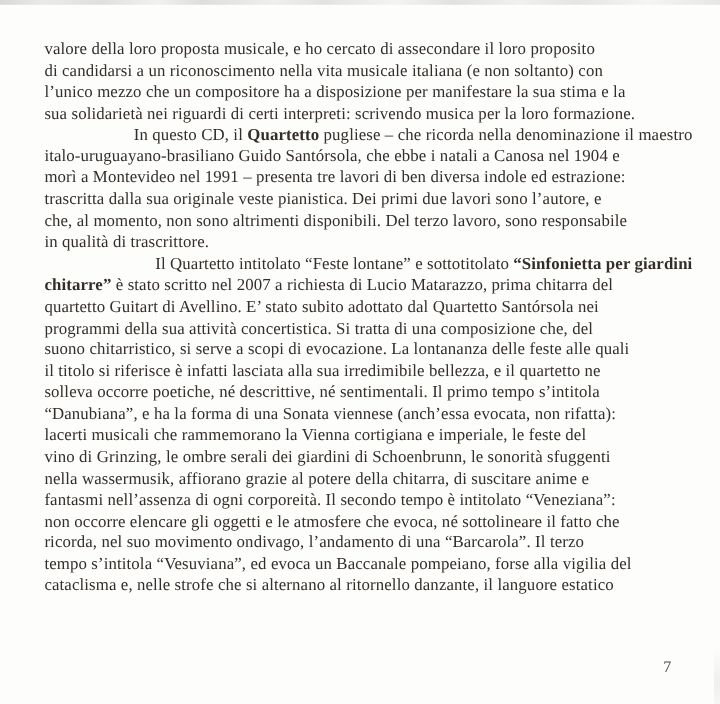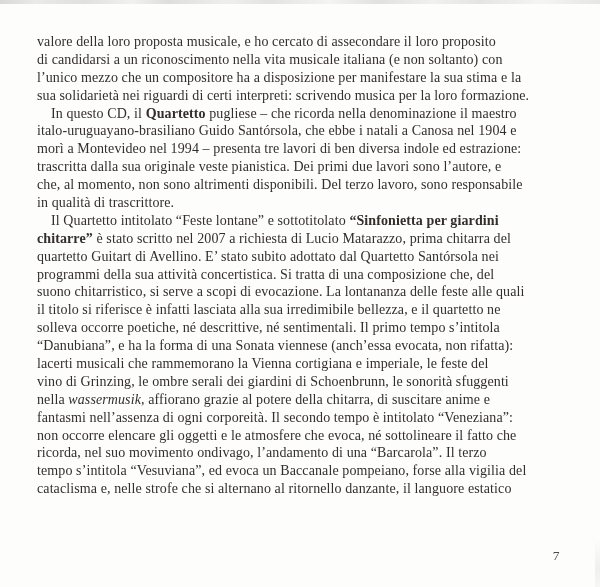--- a/index.html
+++ b/index.html
@@ -40,23 +40,24 @@
     font-size: 14px;
     line-height: 17.9px;
     letter-spacing: 0.1px;
   }
   .line {
     white-space: pre;
     height: 17.9px;
   }
   .line.indent {
     padding-left: 14px;
+    text-align: right;
   }
   .b { font-weight: bold; }
-  .i { font-style: italic; }
+  .i { }
   .page-number {
     position: absolute;
     top: 548px;
     left: 546px;
     width: 20px;
     text-align: center;
     color: #4d4a47;
     font-size: 13.5px;
     font-family: "Liberation Serif", "DejaVu Serif", serif;
   }
@@ -66,21 +67,21 @@
 
 <div class="page">
   <div class="scan-edge-top"></div>
   <div class="text-block">
       <div class="line"><span>valore della loro proposta musicale, e ho cercato di assecondare il loro proposito</span></div>
       <div class="line"><span>di candidarsi a un riconoscimento nella vita musicale italiana (e non soltanto) con</span></div>
       <div class="line"><span>l’unico mezzo che un compositore ha a disposizione per manifestare la sua stima e la</span></div>
       <div class="line"><span>sua solidarietà nei riguardi di certi interpreti: scrivendo musica per la loro formazione.</span></div>
       <div class="line indent"><span>In questo CD, il </span><span class="b">Quartetto</span><span> pugliese – che ricorda nella denominazione il maestro</span></div>
       <div class="line"><span>italo-uruguayano-brasiliano Guido Santórsola, che ebbe i natali a Canosa nel 1904 e</span></div>
-      <div class="line"><span>morì a Montevideo nel 1994 – presenta tre lavori di ben diversa indole ed estrazione:</span></div>
+      <div class="line"><span>morì a Montevideo nel 1991 – presenta tre lavori di ben diversa indole ed estrazione:</span></div>
       <div class="line"><span>trascritta dalla sua originale veste pianistica. Dei primi due lavori sono l’autore, e</span></div>
       <div class="line"><span>che, al momento, non sono altrimenti disponibili. Del terzo lavoro, sono responsabile</span></div>
       <div class="line"><span>in qualità di trascrittore.</span></div>
       <div class="line indent"><span>Il Quartetto intitolato “Feste lontane” e sottotitolato </span><span class="b">“Sinfonietta per giardini</span></div>
       <div class="line"><span class="b">chitarre”</span><span> è stato scritto nel 2007 a richiesta di Lucio Matarazzo, prima chitarra del</span></div>
       <div class="line"><span>quartetto Guitart di Avellino. E’ stato subito adottato dal Quartetto Santórsola nei</span></div>
       <div class="line"><span>programmi della sua attività concertistica. Si tratta di una composizione che, del</span></div>
       <div class="line"><span>suono chitarristico, si serve a scopi di evocazione. La lontananza delle feste alle quali</span></div>
       <div class="line"><span>il titolo si riferisce è infatti lasciata alla sua irredimibile bellezza, e il quartetto ne</span></div>
       <div class="line"><span>solleva occorre poetiche, né descrittive, né sentimentali. Il primo tempo s’intitola</span></div>

